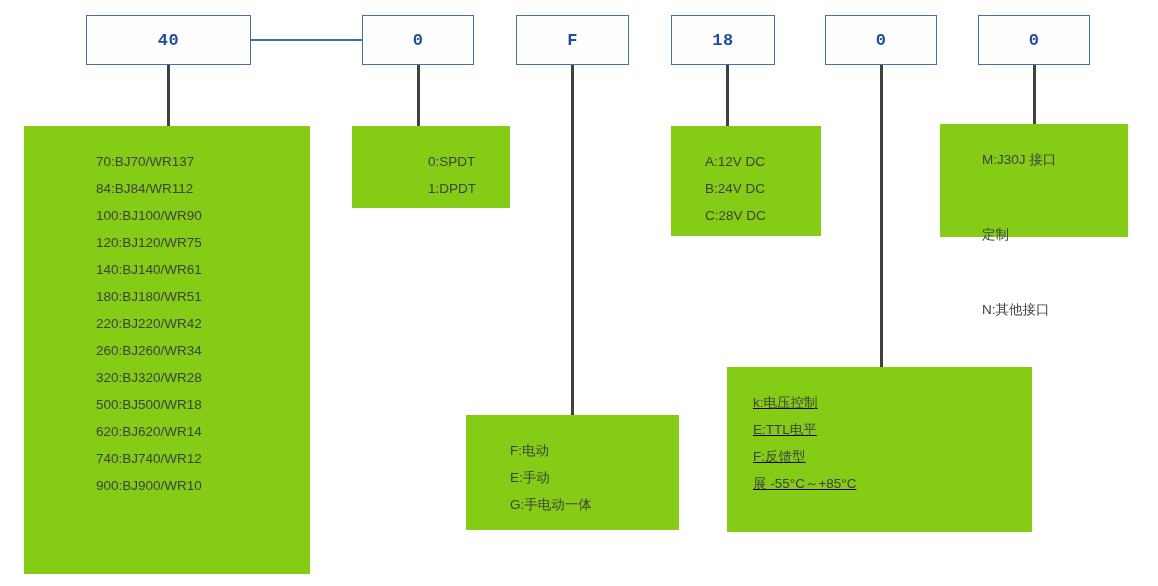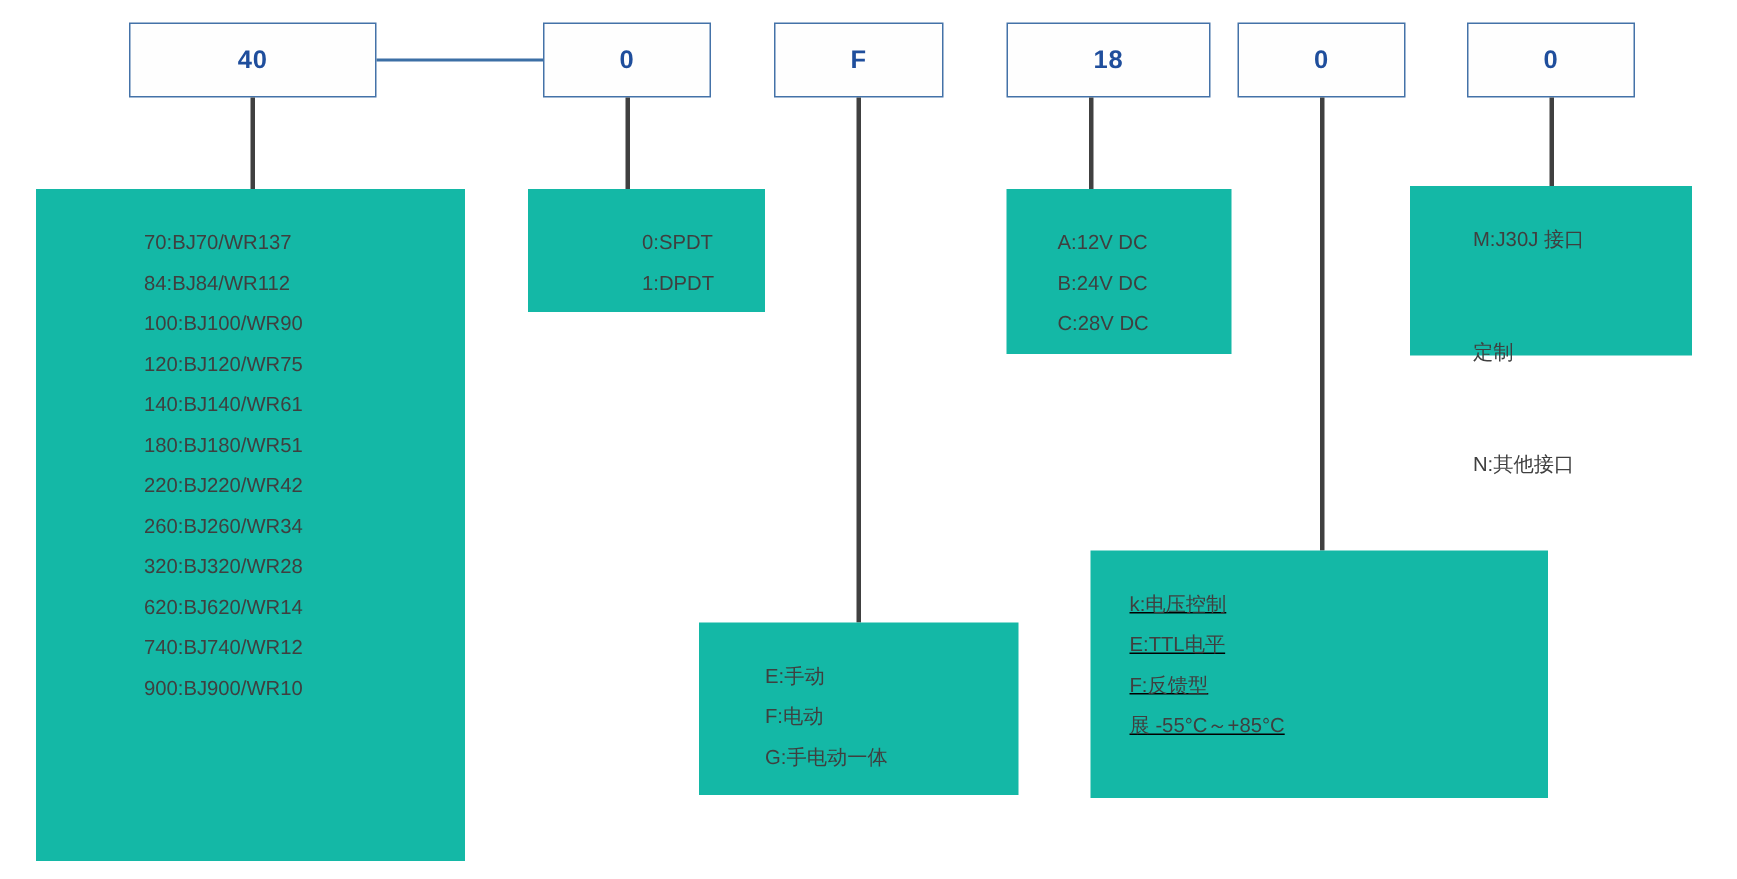--- a/index.html
+++ b/index.html
@@ -28,27 +28,28 @@
     box-sizing: border-box;
     border: 1.5px solid #4472a8;
     background: #fefefe;
     display: flex;
     align-items: center;
     justify-content: center;
     color: #1f4e9c;
     font-weight: bold;
     font-size: 17px;
     letter-spacing: 0.5px;
+    font-family: Liberation Mono, monospace;
   }
 
   
   .desc-box {
     position: absolute;
     box-sizing: border-box;
-    background: #14b8a6;
+    background: #84cc16;
     padding: 22px 0 18px 0;
   }
   .desc-inner {
     display: flex;
     flex-direction: column;
   }
   .desc-line {
     color: #3f3f3f;
     font-size: 13.5px;
     line-height: 27px;
@@ -77,21 +78,21 @@
   </div>
 
   <div class="code-box" style="left:362px; top:15px; width:112px; height:50px;">
     <span>0</span>
   </div>
 
   <div class="code-box" style="left:516px; top:15px; width:113px; height:50px;">
     <span>F</span>
   </div>
 
-  <div class="code-box" style="left:671px; top:15px; width:136px; height:50px;">
+  <div class="code-box" style="left:671px; top:15px; width:104px; height:50px;">
     <span>18</span>
   </div>
 
   <div class="code-box" style="left:825px; top:15px; width:112px; height:50px;">
     <span>0</span>
   </div>
 
   <div class="code-box" style="left:978px; top:15px; width:112px; height:50px;">
     <span>0</span>
   </div>
@@ -114,20 +115,21 @@
     <div class="desc-inner" style="padding-left:72px;">
       <div class="desc-line">70:BJ70/WR137</div>
       <div class="desc-line">84:BJ84/WR112</div>
       <div class="desc-line">100:BJ100/WR90</div>
       <div class="desc-line">120:BJ120/WR75</div>
       <div class="desc-line">140:BJ140/WR61</div>
       <div class="desc-line">180:BJ180/WR51</div>
       <div class="desc-line">220:BJ220/WR42</div>
       <div class="desc-line">260:BJ260/WR34</div>
       <div class="desc-line">320:BJ320/WR28</div>
+      <div class="desc-line">500:BJ500/WR18</div>
       <div class="desc-line">620:BJ620/WR14</div>
       <div class="desc-line">740:BJ740/WR12</div>
       <div class="desc-line">900:BJ900/WR10</div>
     </div>
   </div>
 
   <div class="desc-box" style="left:352px; top:126px; width:158px; height:82px;padding-left:44px;">
     <div class="desc-inner" style="padding-left:32px;">
       <div class="desc-line">0:SPDT</div>
       <div class="desc-line">1:DPDT</div>
@@ -154,19 +156,19 @@
     <div class="desc-inner" style="padding-left:26px;text-decoration:underline;">
       <div class="desc-line">k:电压控制</div>
       <div class="desc-line">E:TTL电平</div>
       <div class="desc-line">F:反馈型</div>
       <div class="desc-line">展 -55°C～+85°C</div>
     </div>
   </div>
 
   <div class="desc-box" style="left:466px; top:415px; width:213px; height:115px;">
     <div class="desc-inner" style="padding-left:44px;">
+      <div class="desc-line">F:电动</div>
       <div class="desc-line">E:手动</div>
-      <div class="desc-line">F:电动</div>
       <div class="desc-line">G:手电动一体</div>
     </div>
   </div>
 
 </div>
 
 </body></html>

